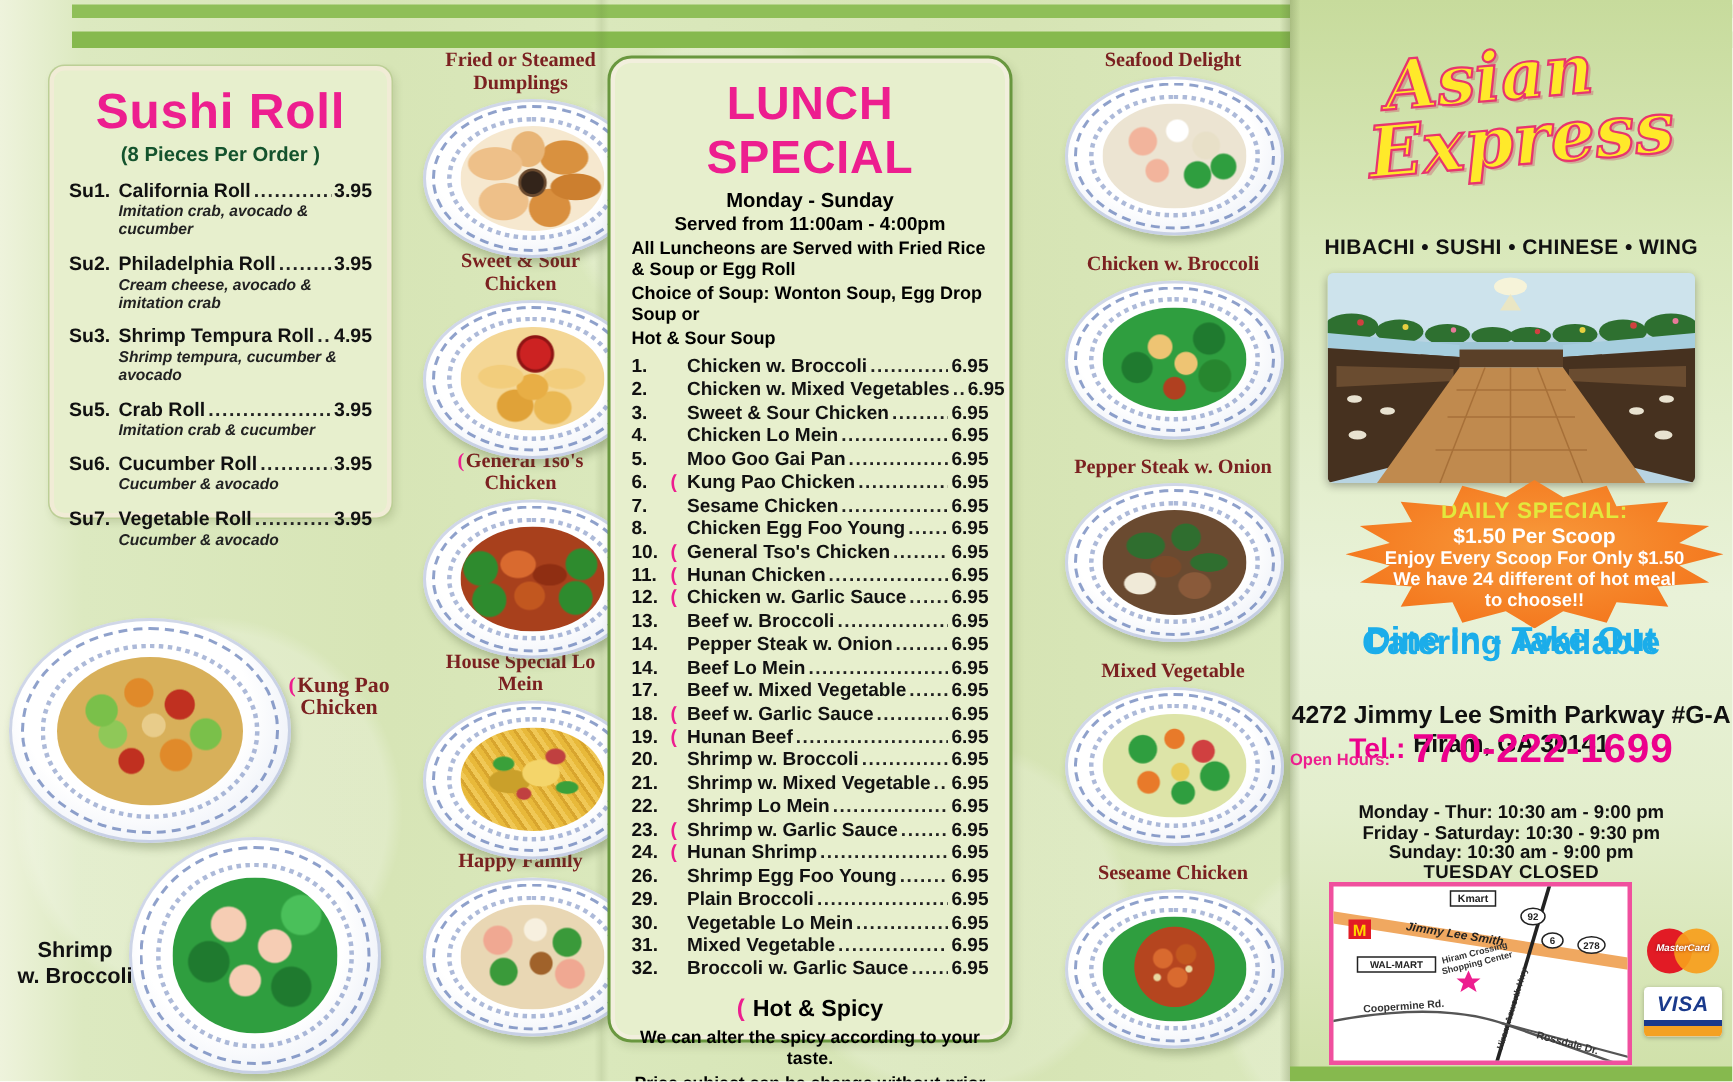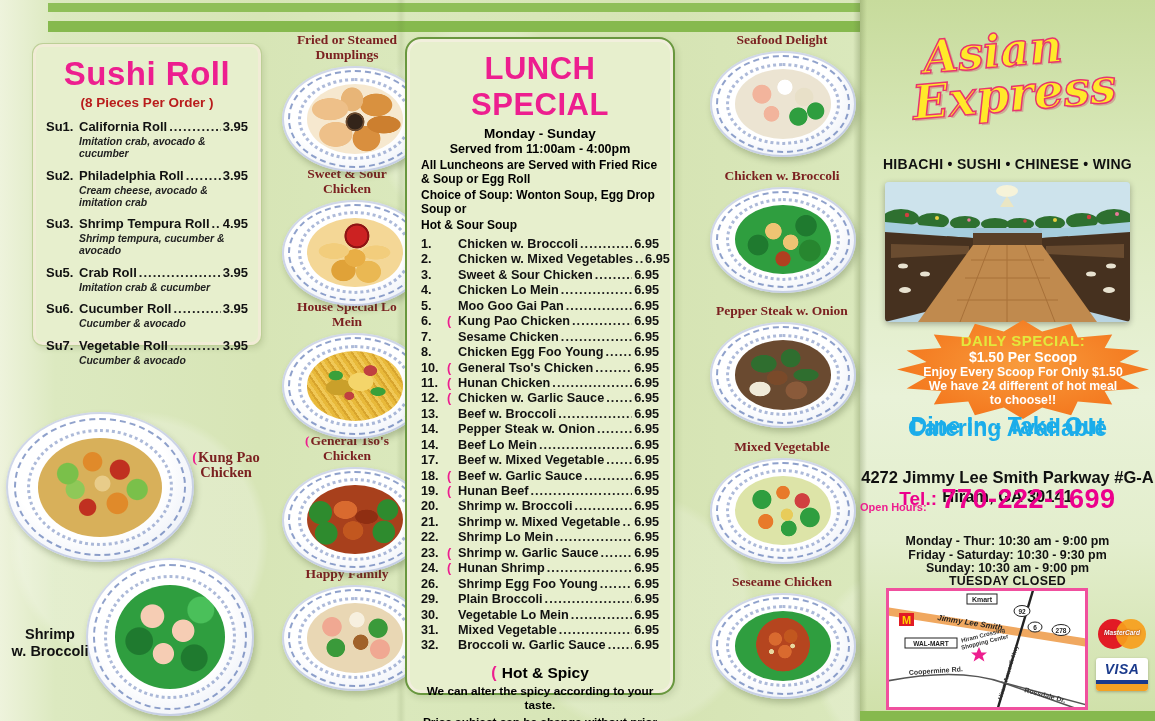--- a/index.html
+++ b/index.html
@@ -23,21 +23,21 @@
     background:linear-gradient(90deg,transparent,rgba(90,110,55,.28),transparent);}
   .fold2{position:absolute;left:396px;top:0;width:10px;height:721px;z-index:1;
     background:linear-gradient(90deg,transparent,rgba(90,110,55,.12),transparent);}
   .bottom-strip{position:absolute;left:860px;top:711px;width:295px;height:10px;background:#86b94e;z-index:3;}
 
   
   .sushi-panel{left:33px;top:44px;width:228px;height:301px;background:#e7efcd;
     border:3px solid #f1ecd6;border-radius:10px;box-shadow:0 0 0 1px #bccf96, 2px 3px 6px rgba(70,90,40,.18);
     padding:6px 10px;box-sizing:border-box;}
   .sushi-title{margin:2px 0 0;text-align:center;color:#ed1e8f;font-size:33px;font-weight:bold;letter-spacing:.5px;}
-  .sushi-sub{text-align:center;font-size:13.5px;font-weight:bold;color:#b91c1c;margin:2px 0 9px;}
+  .sushi-sub{text-align:center;font-size:13.5px;font-weight:bold;color:#14532d;margin:2px 0 9px;}
   .s-item{margin-bottom:7.5px;}
   .s-row{display:flex;align-items:baseline;font-size:13px;font-weight:bold;color:#111;line-height:16px;}
   .s-num{flex:none;width:33px;}
   .s-name{flex:none;padding-right:2px;white-space:nowrap;}
   .s-price{flex:none;padding-left:2px;}
   .leader{flex:1 1 0;overflow:hidden;white-space:nowrap;min-width:8px;}
   .leader::after{content:"......................................................................";letter-spacing:1px;color:#222;}
   .s-desc{margin:1px 0 0 33px;font-size:10.4px;font-style:italic;font-weight:bold;color:#222;line-height:12px;}
 
   
@@ -303,30 +303,30 @@
       </div>
 
       <div class="photo-block">
         <div class="plabel"><span>Sweet &amp; Sour Chicken</span></div>
         <div class="plate">
           <div class="food f-sweetsour"></div>
         </div>
       </div>
 
       <div class="photo-block">
+        <div class="plabel"><span class="spicy-mark">(</span><span>General Tso's Chicken</span></div>
+        <div class="plate">
+          <div class="food f-generaltso"></div>
+        </div>
+      </div>
+
+      <div class="photo-block">
         <div class="plabel"><span>House Special Lo Mein</span></div>
         <div class="plate">
           <div class="food f-lomein"></div>
-        </div>
-      </div>
-
-      <div class="photo-block">
-        <div class="plabel"><span class="spicy-mark">(</span><span>General Tso's Chicken</span></div>
-        <div class="plate">
-          <div class="food f-generaltso"></div>
         </div>
       </div>
 
       <div class="photo-block">
         <div class="plabel"><span>Happy Family</span></div>
         <div class="plate">
           <div class="food f-happyfamily"></div>
         </div>
       </div>
     </div>

